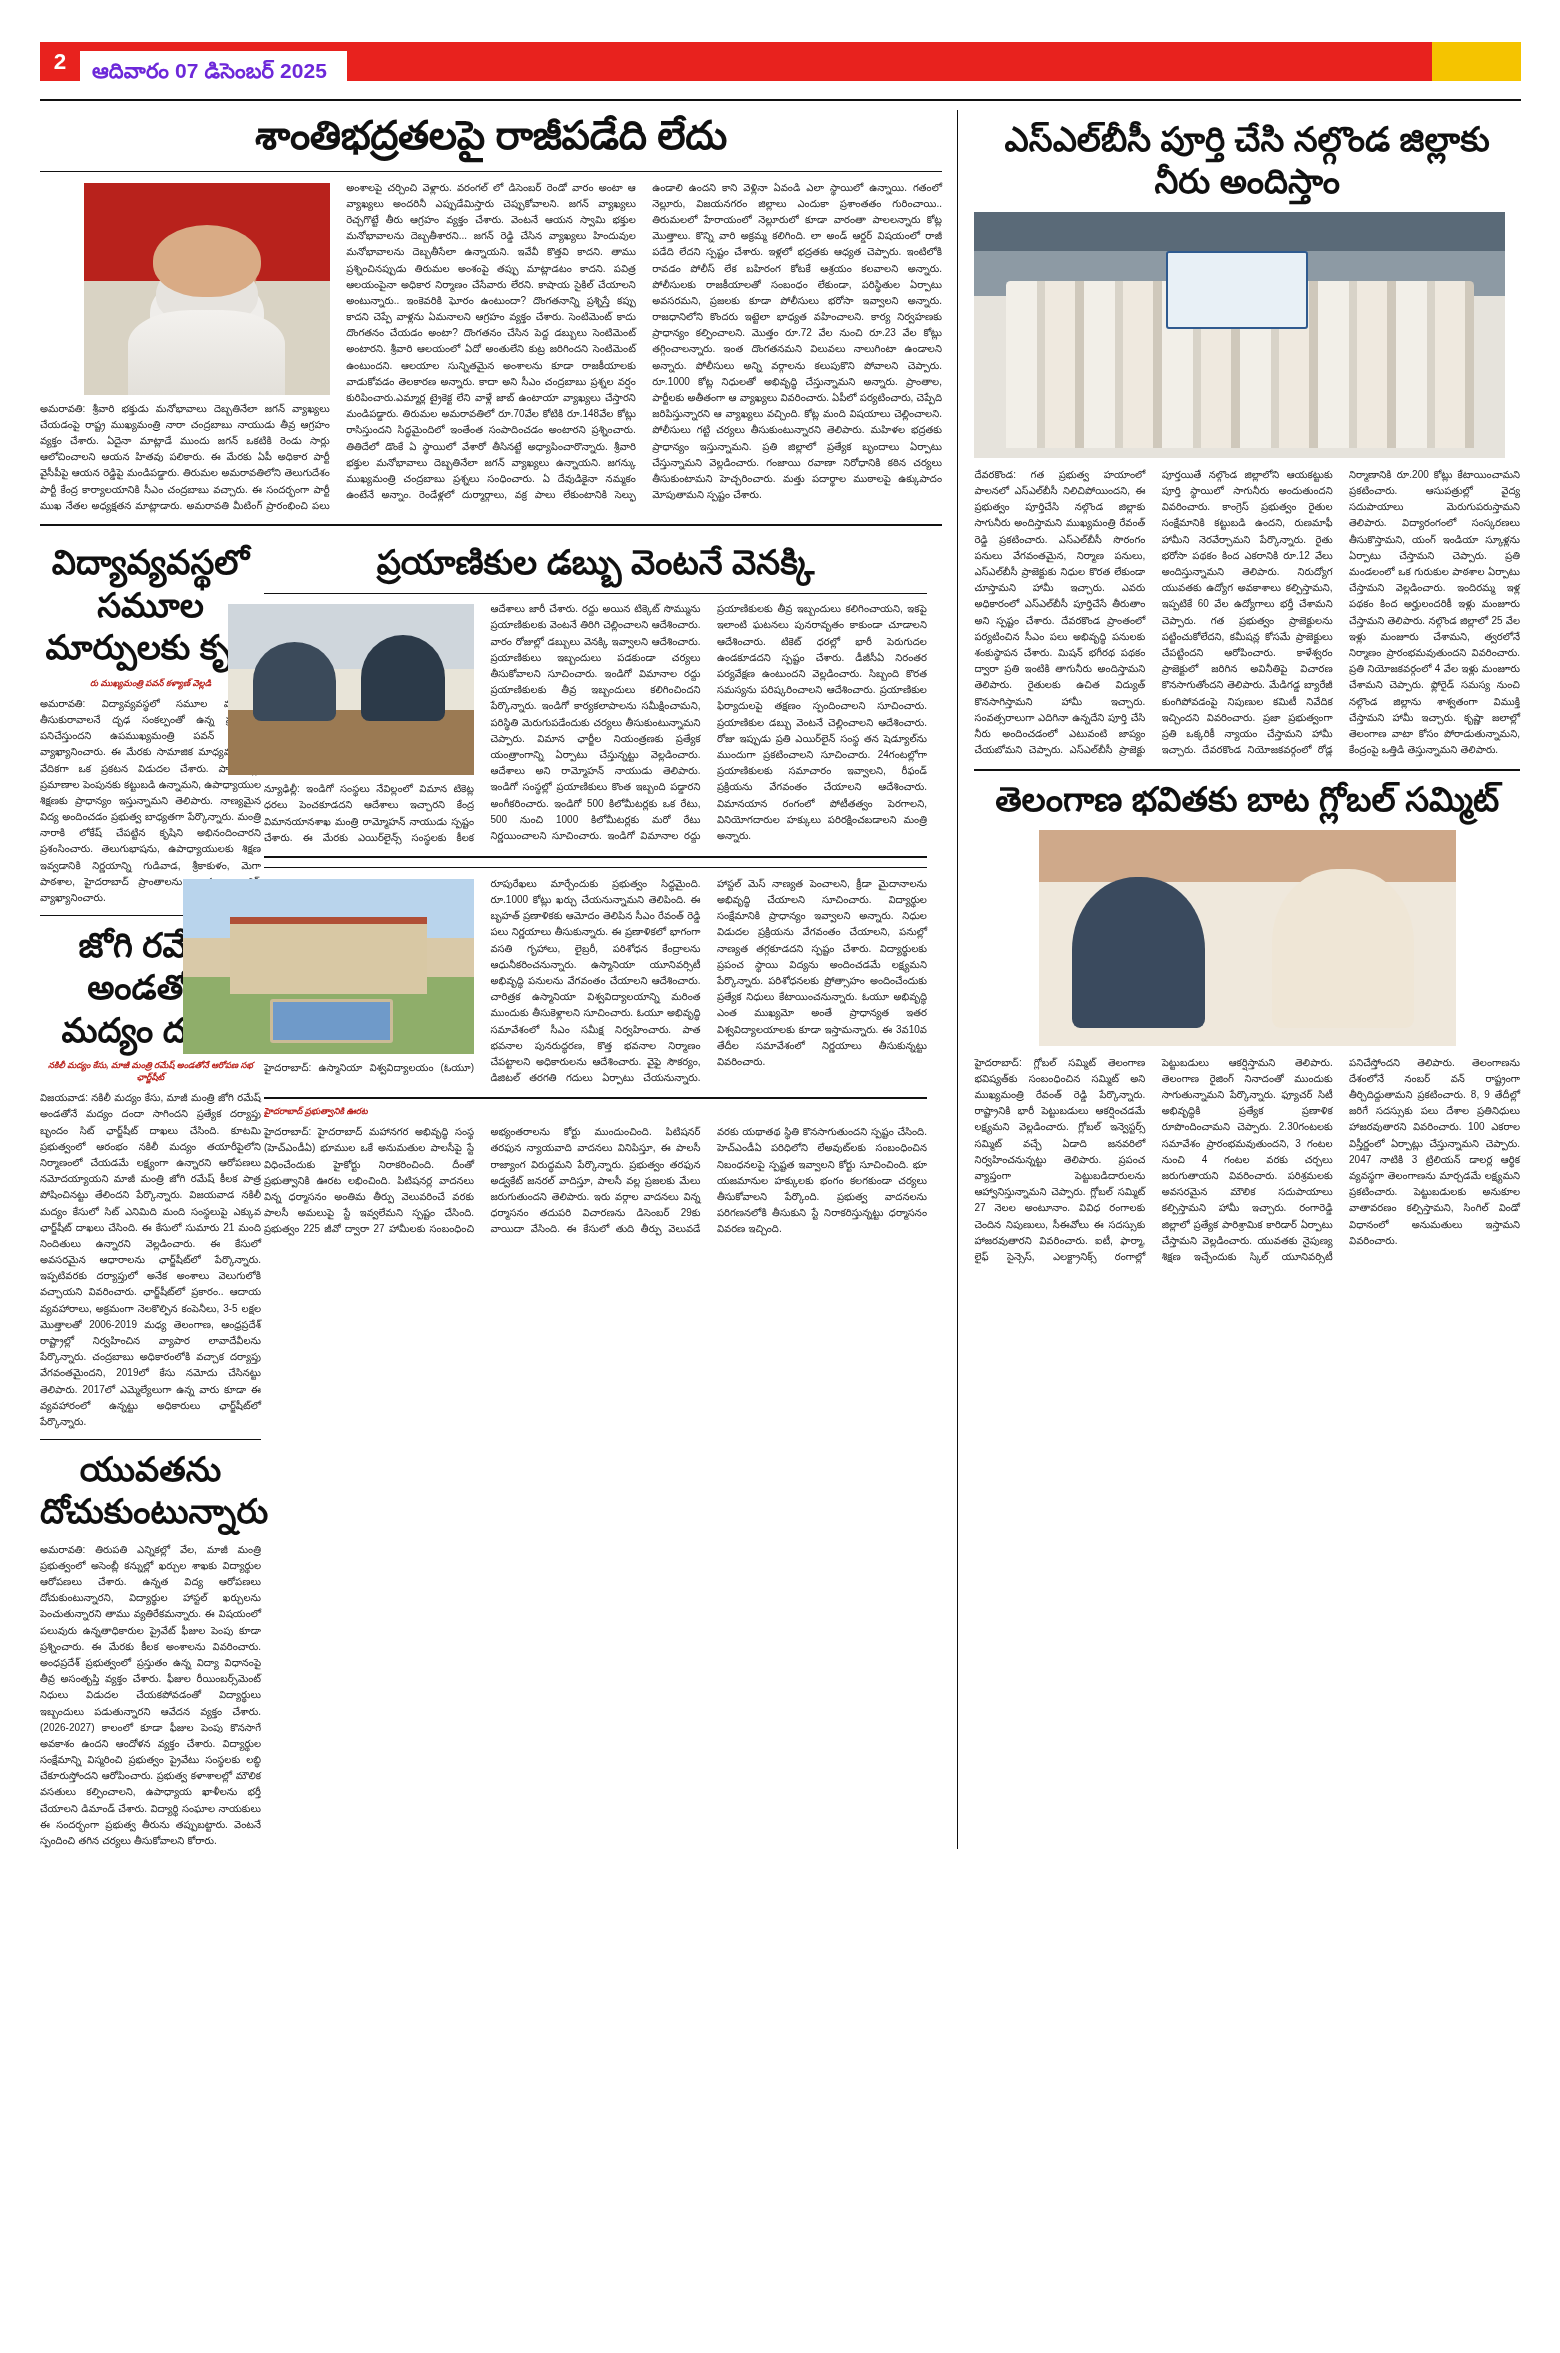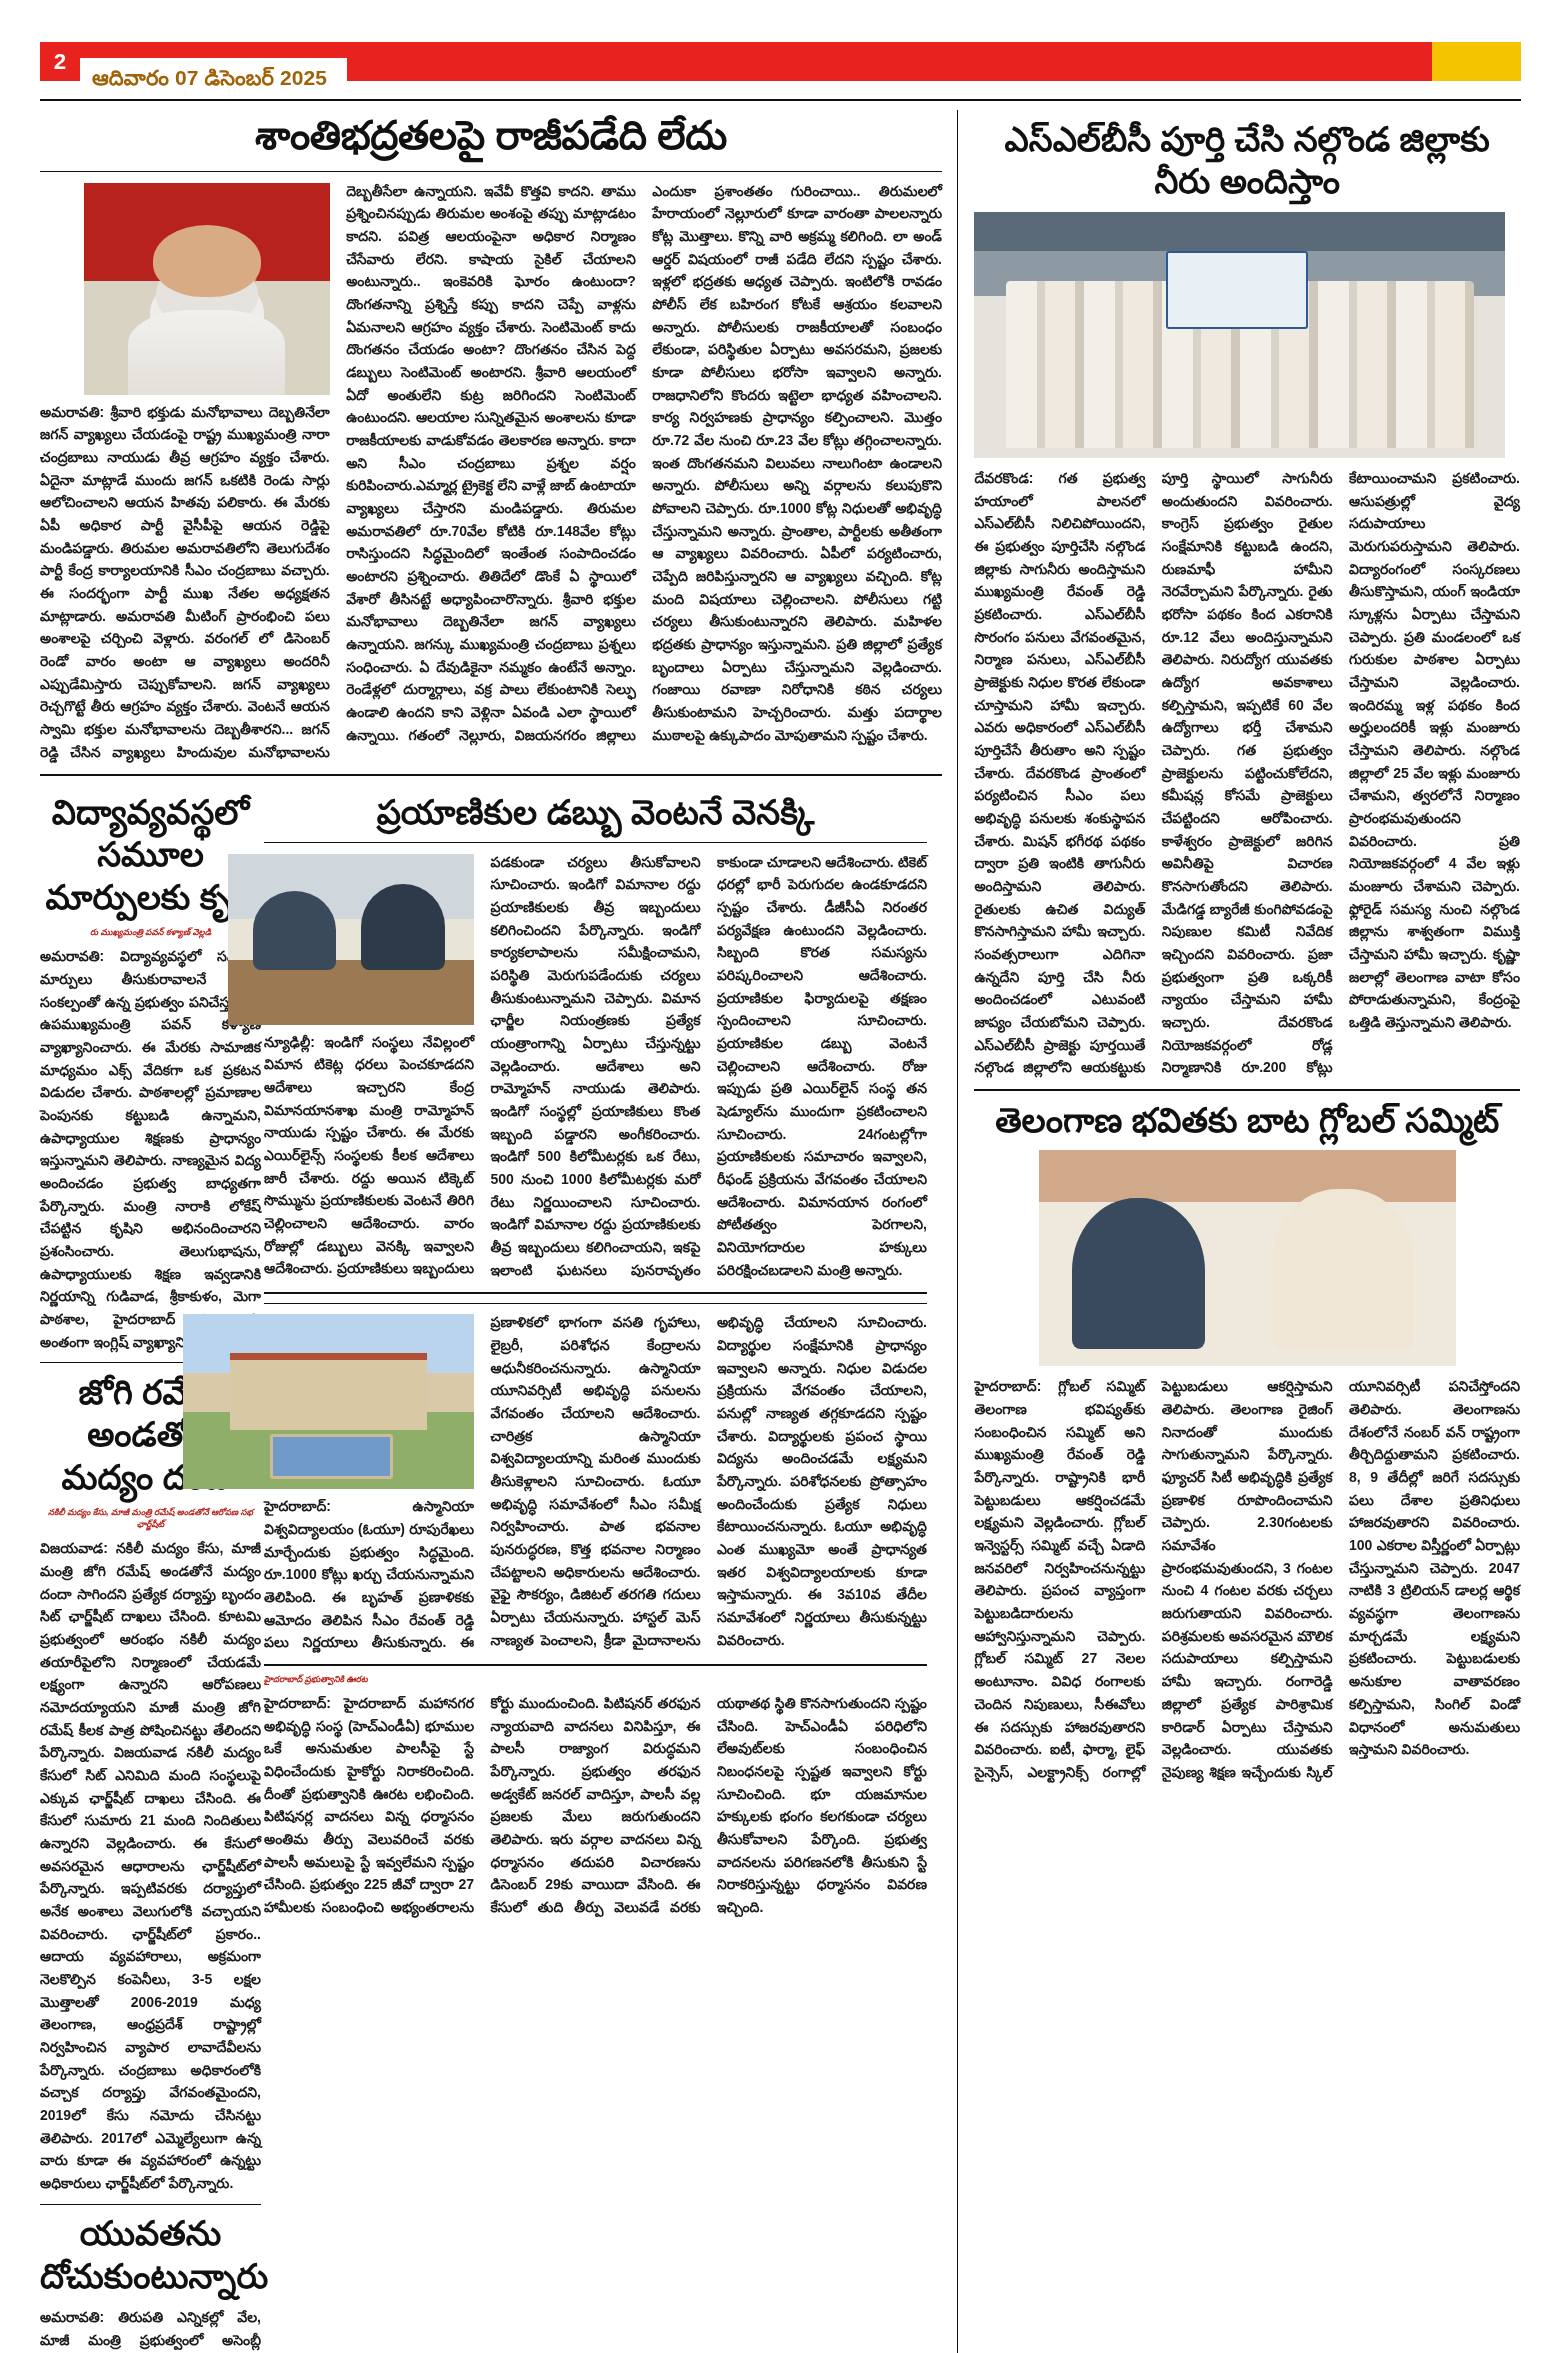--- a/index.html
+++ b/index.html
@@ -51,27 +51,27 @@
     font-size: 22.4px;
     font-weight: bold;
     line-height: 39px;
     text-align: center;
     margin-top: 7.5px;
   }
   .masthead-date {
     position: relative;
     z-index: 2;
     background: #fff;
-    margin-top: 24px;
+    margin-top: 17px;
     height: 39px;
     line-height: 39px;
     padding: 0 19.4px 0 12px;
     font-size: 21px;
     font-weight: bold;
-    color: #a16207;
+    color: #6d28d9;
     letter-spacing: 0.1px;
   }
 
   .rule-top {
     border-top: 2.2px solid #111;
     margin-top: 10.4px;
   }
 
   
   .content {
@@ -108,27 +108,26 @@
     text-align: center;
   }
   h2.sub-headline.left {
     text-align: left;
   }
   .rule-thin { border-top: 1.5px solid #111; margin: 9px 0 7.5px; }
   .rule-thick { border-top: 2.2px solid #111; margin: 10.4px 0 7.5px; }
 
   
   .body-text {
-    font-size: 14px;
+    font-size: 10px;
     line-height: 1.62;
     text-align: justify;
     color: #1a1a1a;
     hyphens: auto;
     word-spacing: 0.4px;
-    font-weight: bold;
   }
   .cols-3 { column-count: 3; column-gap: 16.4px; }
   .cols-1 { column-count: 1; }
 
   
   .photo {
     background: #c9c9c9;
     position: relative;
     overflow: hidden;
   }

